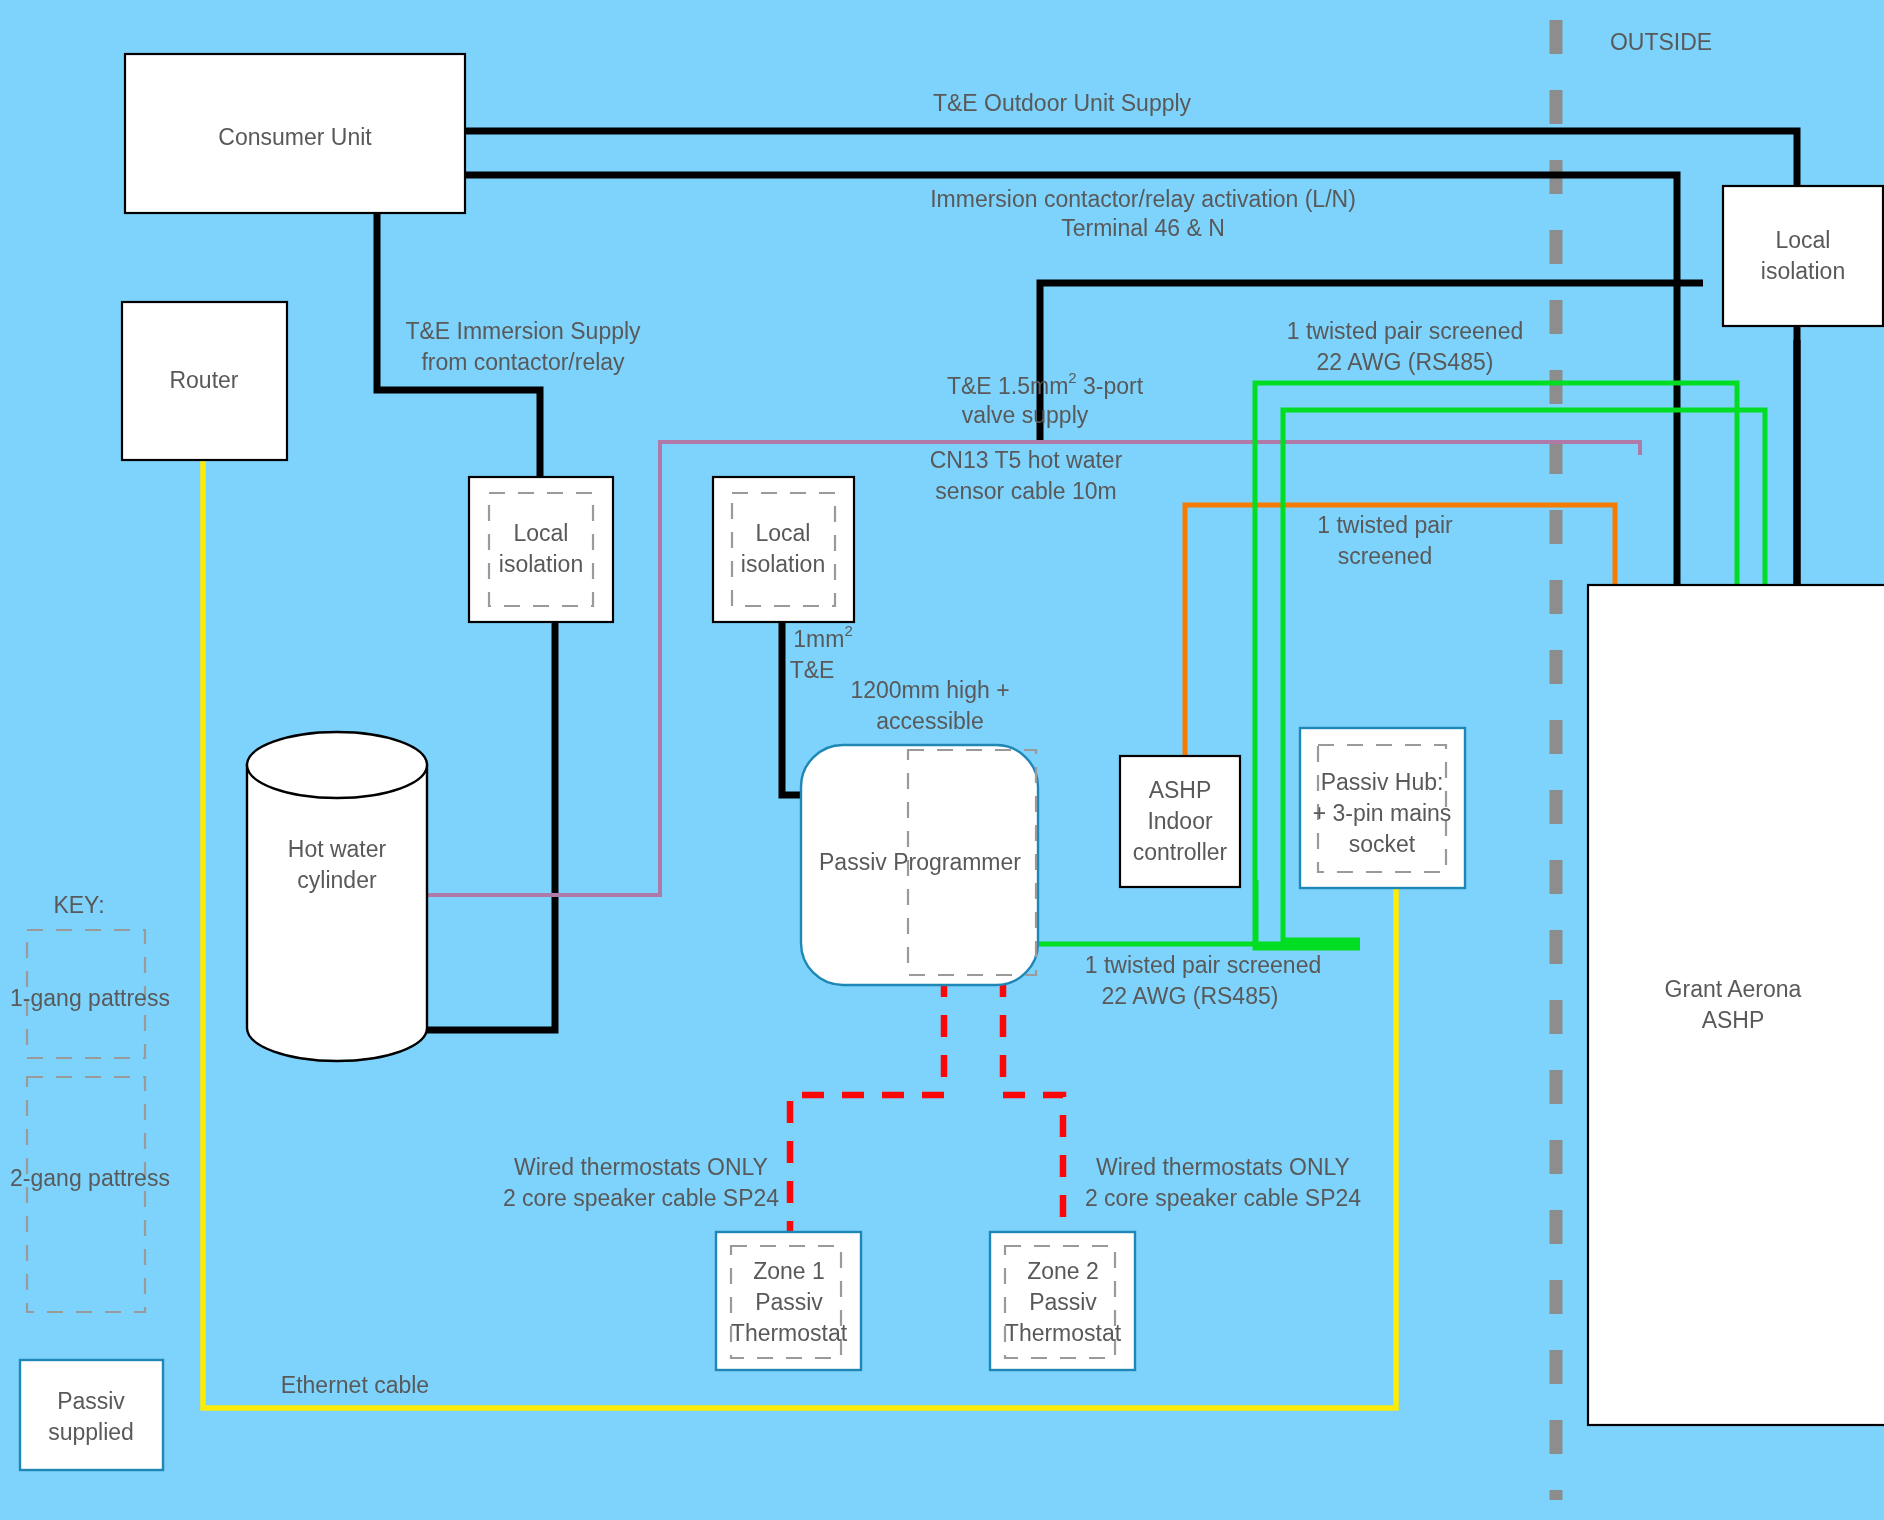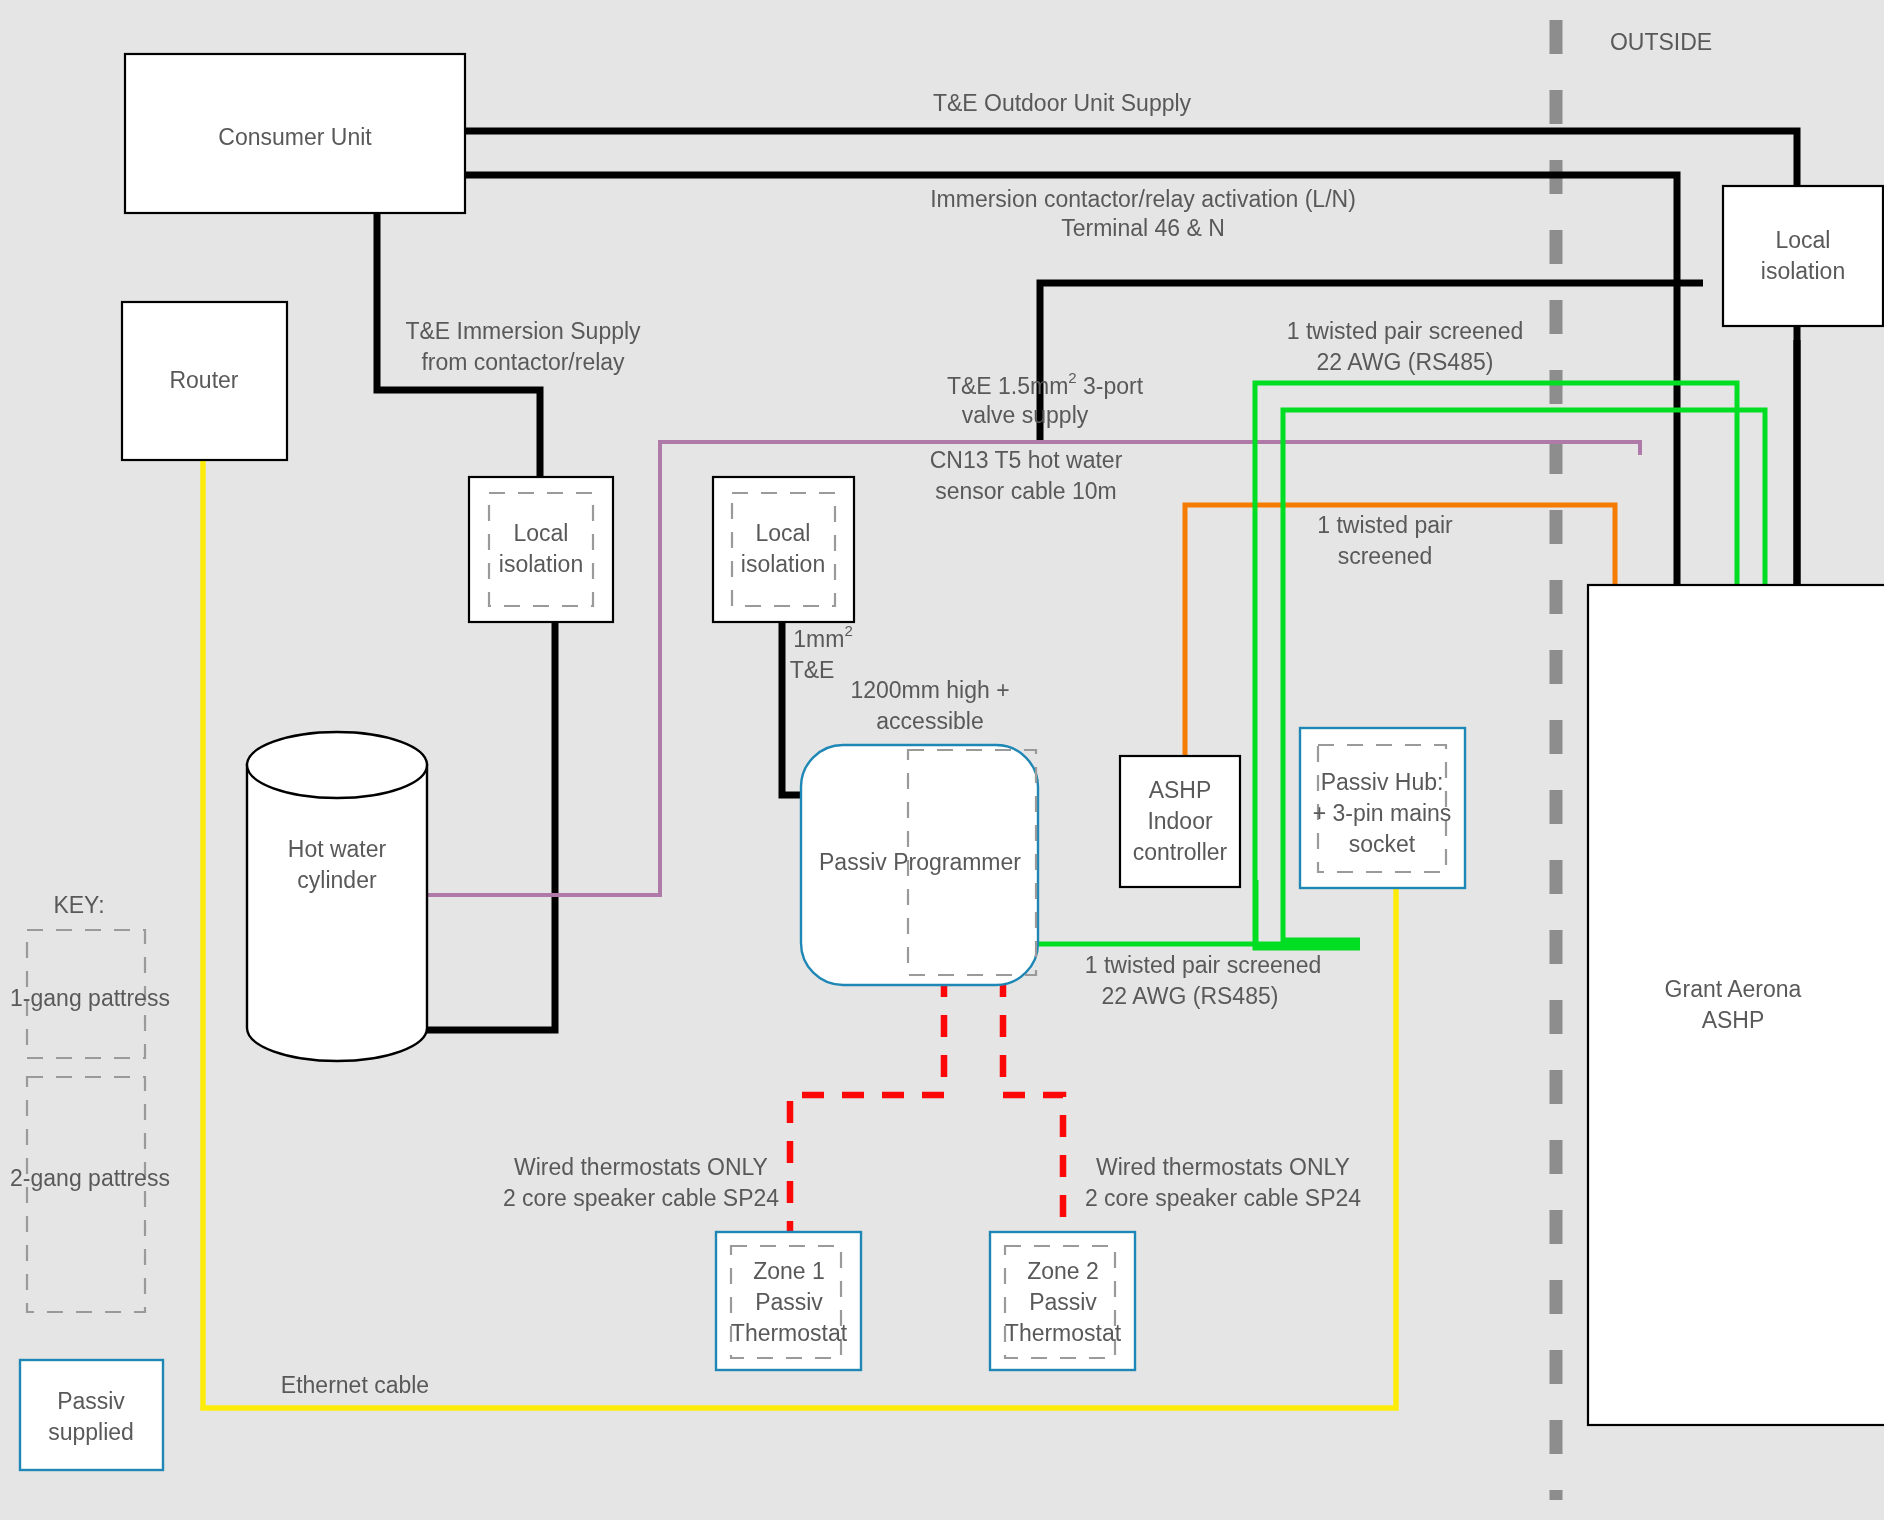--- a/index.html
+++ b/index.html
@@ -7,21 +7,21 @@
     padding: 0;
     background: #ffffff;
   }
   body {
     font-family: "Liberation Sans", sans-serif;
   }
   #canvas {
     position: relative;
     width: 1884px;
     height: 1520px;
-    background: #e5e5e5;
+    background: #7dd3fc;
     overflow: hidden;
   }
   svg#diagram {
     position: absolute;
     left: 0;
     top: 0;
     width: 1884px;
     height: 1520px;
   }
   .lbl-lg {

